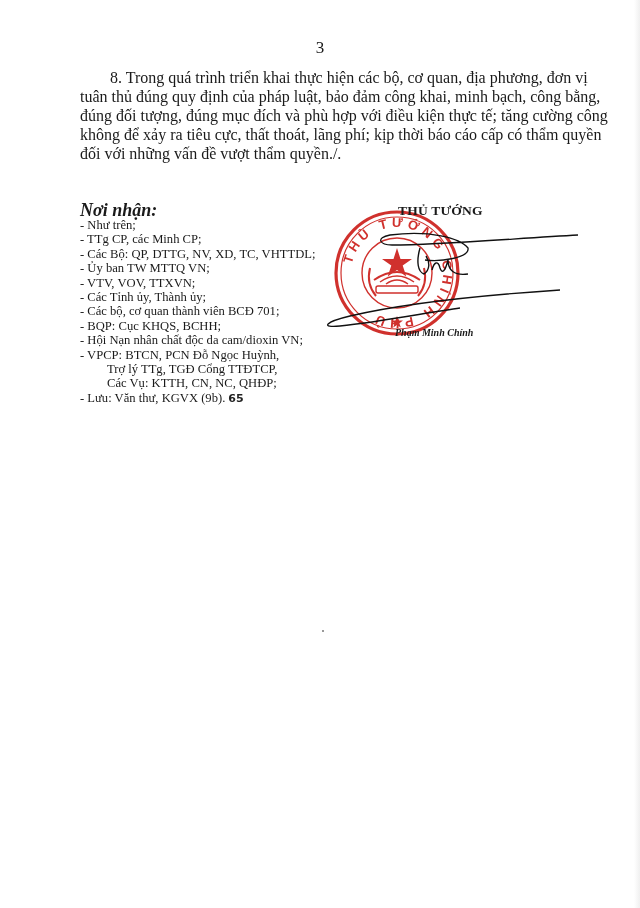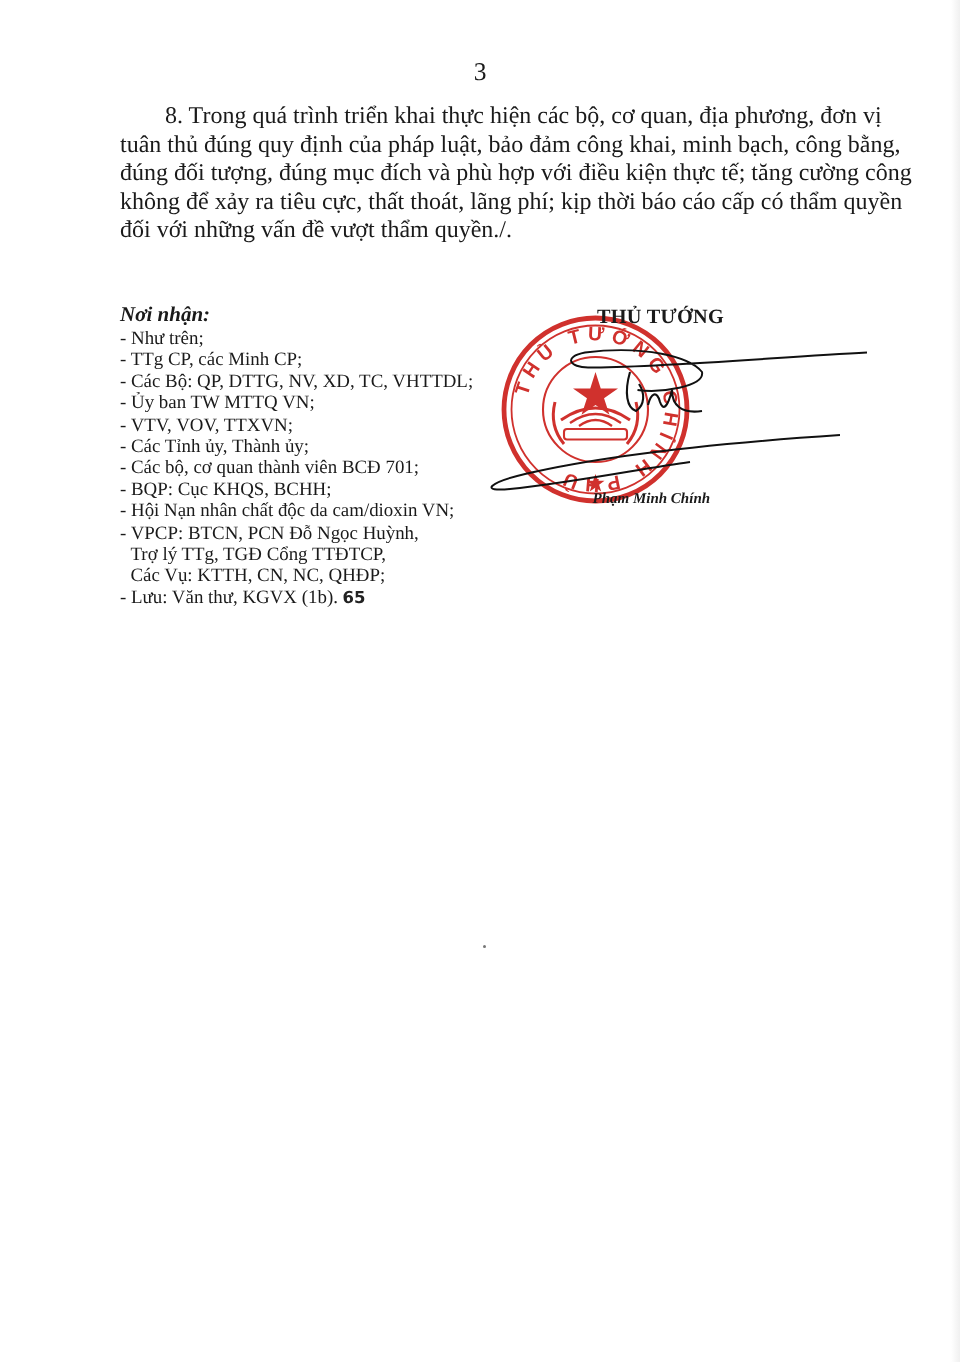--- a/index.html
+++ b/index.html
@@ -16,23 +16,23 @@
     font-size: 16px; line-height: 19px; text-align: justify;
   }
   .body-para .line { display: block; white-space: nowrap; text-align-last: justify; }
   .body-para .line.first { text-indent: 30px; }
   .body-para .line.last { text-align-last: left; }
 
   .recipients {
     position: absolute; left: 80px; top: 203px; width: 260px;
     font-size: 12.6px; line-height: 14.4px;
   }
-  .recipients .heading { font-weight: bold; font-style: italic; font-size: 14px; line-height: 15px; }
+  .recipients .heading { font-weight: bold; font-style: italic; font-size: 18px; line-height: 15px; }
   .recipients .item { white-space: nowrap; }
-  .recipients .item.cont { padding-left: 7px; }
+  .recipients .item.cont { padding-left: 7px; margin-left: 20px; }
   .recipients .mark { font-family: "DejaVu Sans", sans-serif; font-weight: bold; font-size: 11px; color: #222; margin-left: 3px; }
 
   .signature-block { position: absolute; left: 320px; top: 190px; width: 300px; height: 170px; }
   .sig-title {
     position: absolute; left: 78px; top: 13px; font-weight: bold; font-size: 13.5px; letter-spacing: 0.2px;
   }
   .sig-name {
     position: absolute; left: 75px; top: 137px; font-weight: bold; font-size: 10px; font-style: italic;
   }
   .seal { position: absolute; left: 12px; top: 18px; width: 130px; height: 130px; }
@@ -63,21 +63,21 @@
     <div class="item">- Các Bộ: QP, DTTG, NV, XD, TC, VHTTDL;</div>
     <div class="item">- Ủy ban TW MTTQ VN;</div>
     <div class="item">- VTV, VOV, TTXVN;</div>
     <div class="item">- Các Tỉnh ủy, Thành ủy;</div>
     <div class="item">- Các bộ, cơ quan thành viên BCĐ 701;</div>
     <div class="item">- BQP: Cục KHQS, BCHH;</div>
     <div class="item">- Hội Nạn nhân chất độc da cam/dioxin VN;</div>
     <div class="item">- VPCP: BTCN, PCN Đỗ Ngọc Huỳnh,</div>
     <div class="item cont">Trợ lý TTg, TGĐ Cổng TTĐTCP,</div>
     <div class="item cont">Các Vụ: KTTH, CN, NC, QHĐP;</div>
-    <div class="item"><span>- Lưu: Văn thư, KGVX (1b).</span><span class="mark">65</span></div>
+    <div class="item"><span>- Lưu: Văn thư, KGVX (9b).</span><span class="mark">65</span></div>
   </div>
 
   <div class="signature-block">
     <svg class="seal" viewBox="0 0 130 130">
       <defs>
         <path id="sealArc" d="M 65 65 m -46 0 a 46 46 0 1 1 92 0 a 46 46 0 1 1 -92 0"></path>
       </defs>
       <circle cx="65" cy="65" r="61" fill="none" stroke="#d0312d" stroke-width="3.2"></circle>
       <circle cx="65" cy="65" r="56" fill="none" stroke="#d0312d" stroke-width="1.2"></circle>
       <circle cx="65" cy="65" r="35" fill="none" stroke="#d0312d" stroke-width="1.4"></circle>

